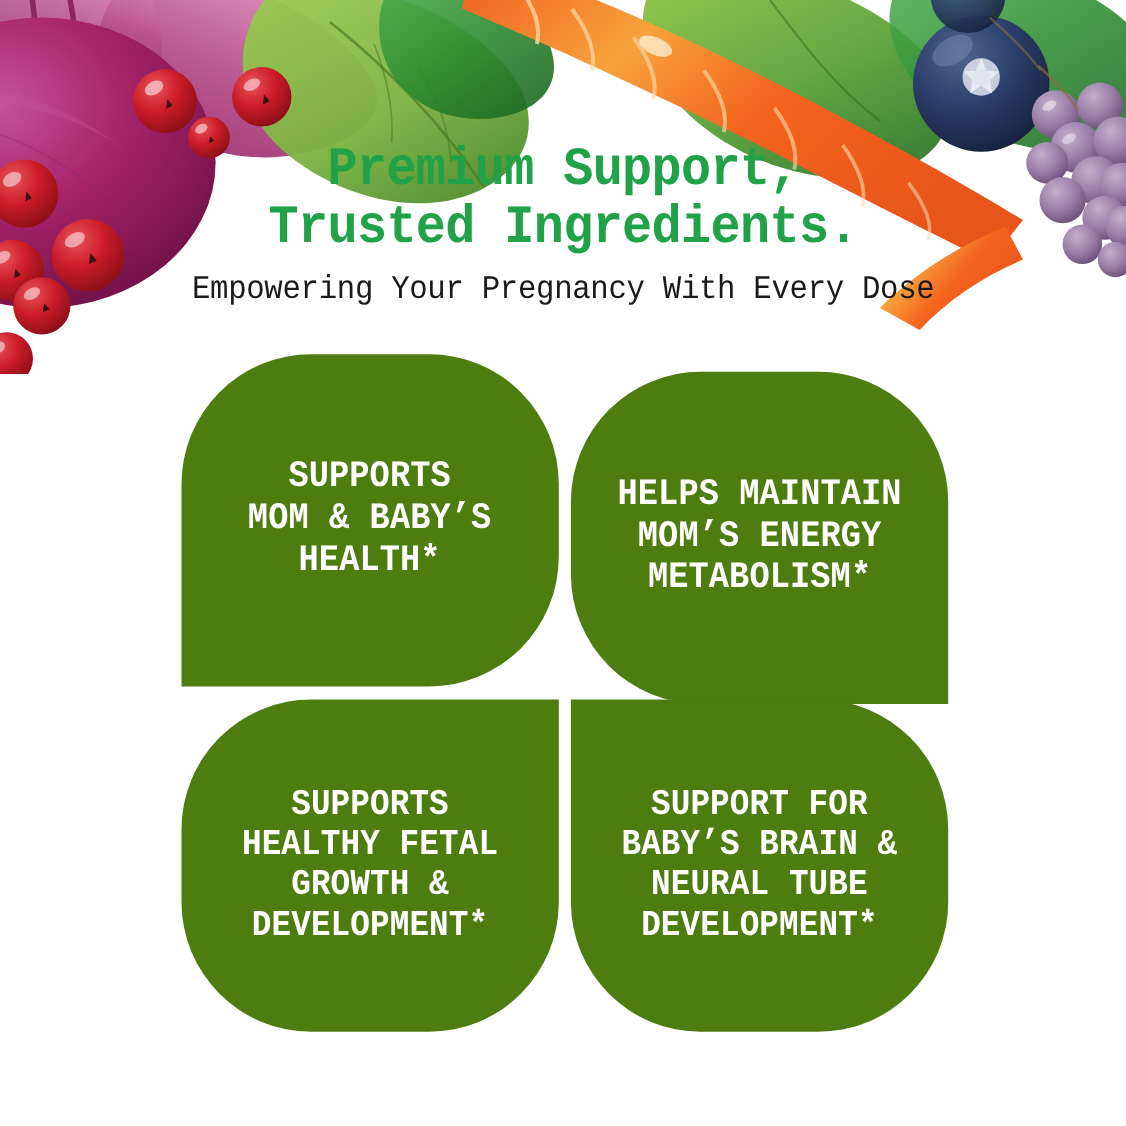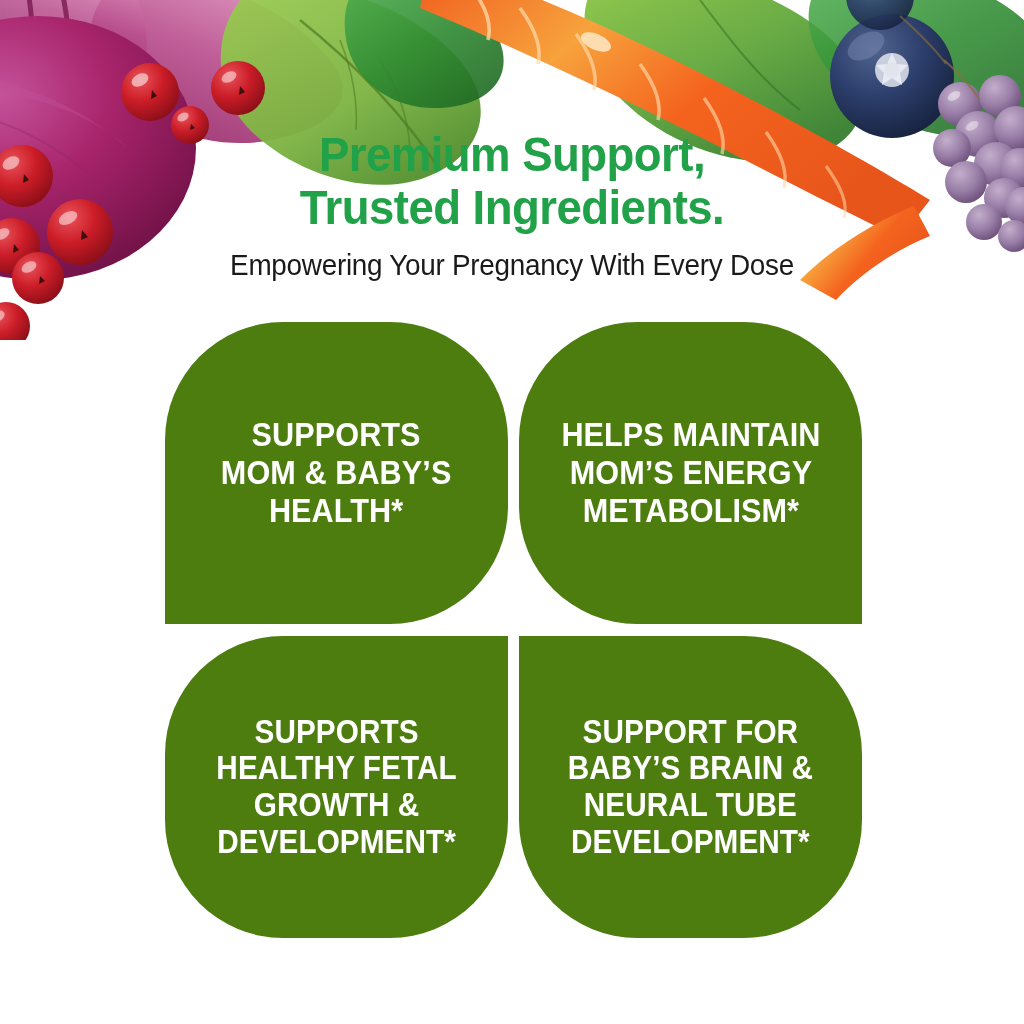--- a/index.html
+++ b/index.html
@@ -6,21 +6,21 @@
     margin: 0;
     padding: 0;
     background: #ffffff;
   }
   #page {
     position: relative;
     width: 1024px;
     height: 1024px;
     background: #ffffff;
     overflow: hidden;
-    font-family: Liberation Sans, sans-serif;
+    font-family: Liberation Mono, monospace;
   }
 
   
   .produce-layer {
     position: absolute;
     left: 0; top: 0;
     width: 1024px;
     height: 340px;
     pointer-events: none;
   }
@@ -66,21 +66,21 @@
     width: 343px;
     height: 302px;
     background: #4d7c0f;
     box-sizing: border-box;
     display: flex;
     align-items: center;
     justify-content: center;
     padding: 0 16px;
   }
   .petal-tl { left: 0;     top: 0;     border-radius: 118px 118px 118px 0; }
-  .petal-tr { left: 354px; top: 0;     border-radius: 118px 118px 0 118px; }
+  .petal-tr { left: 354px; top: 16px;     border-radius: 118px 118px 0 118px; }
   .petal-bl { left: 0;     top: 314px; border-radius: 118px 0 118px 118px; }
   .petal-br { left: 354px; top: 314px; border-radius: 0 118px 118px 118px; justify-content: center; }
 
   .petal-text {
     color: #ffffff;
     font-weight: bold;
     font-size: 34px;
     line-height: 1.11;
     text-align: center;
     letter-spacing: 0.1px;

